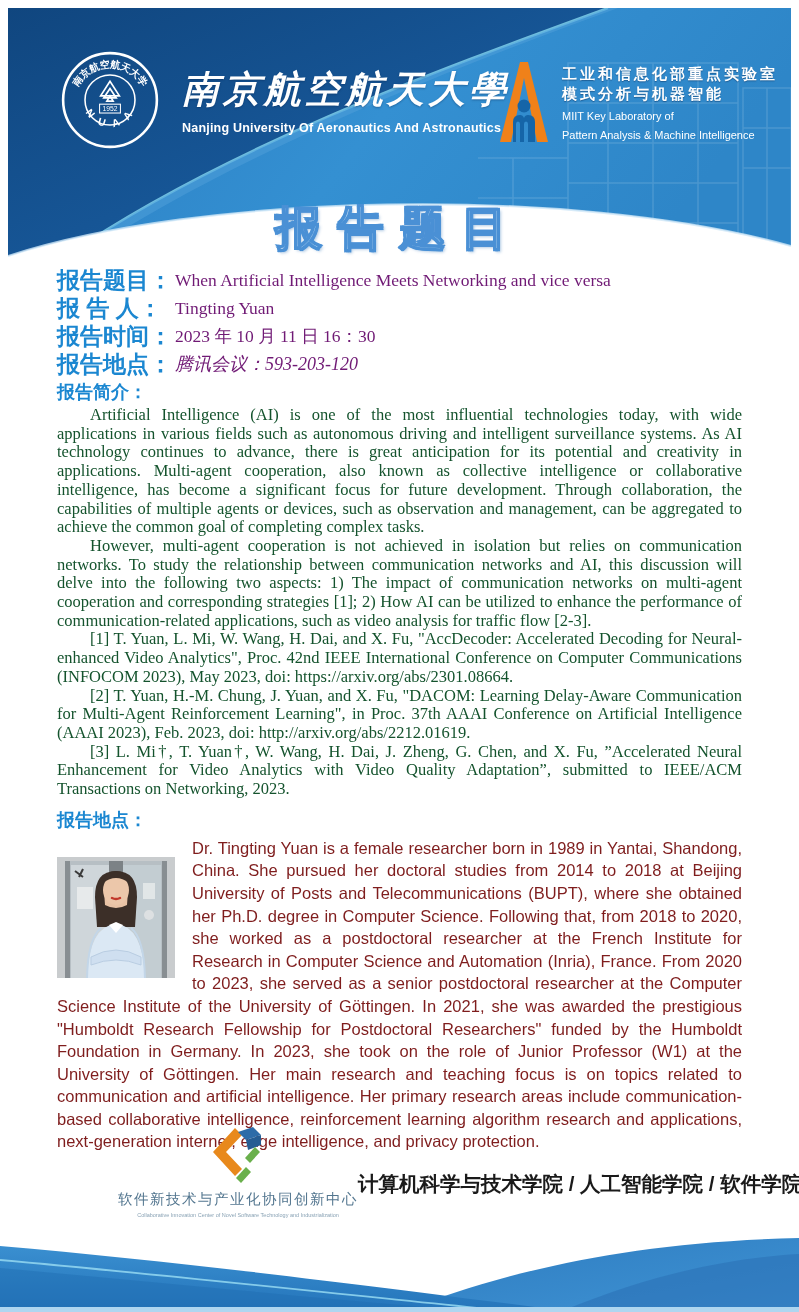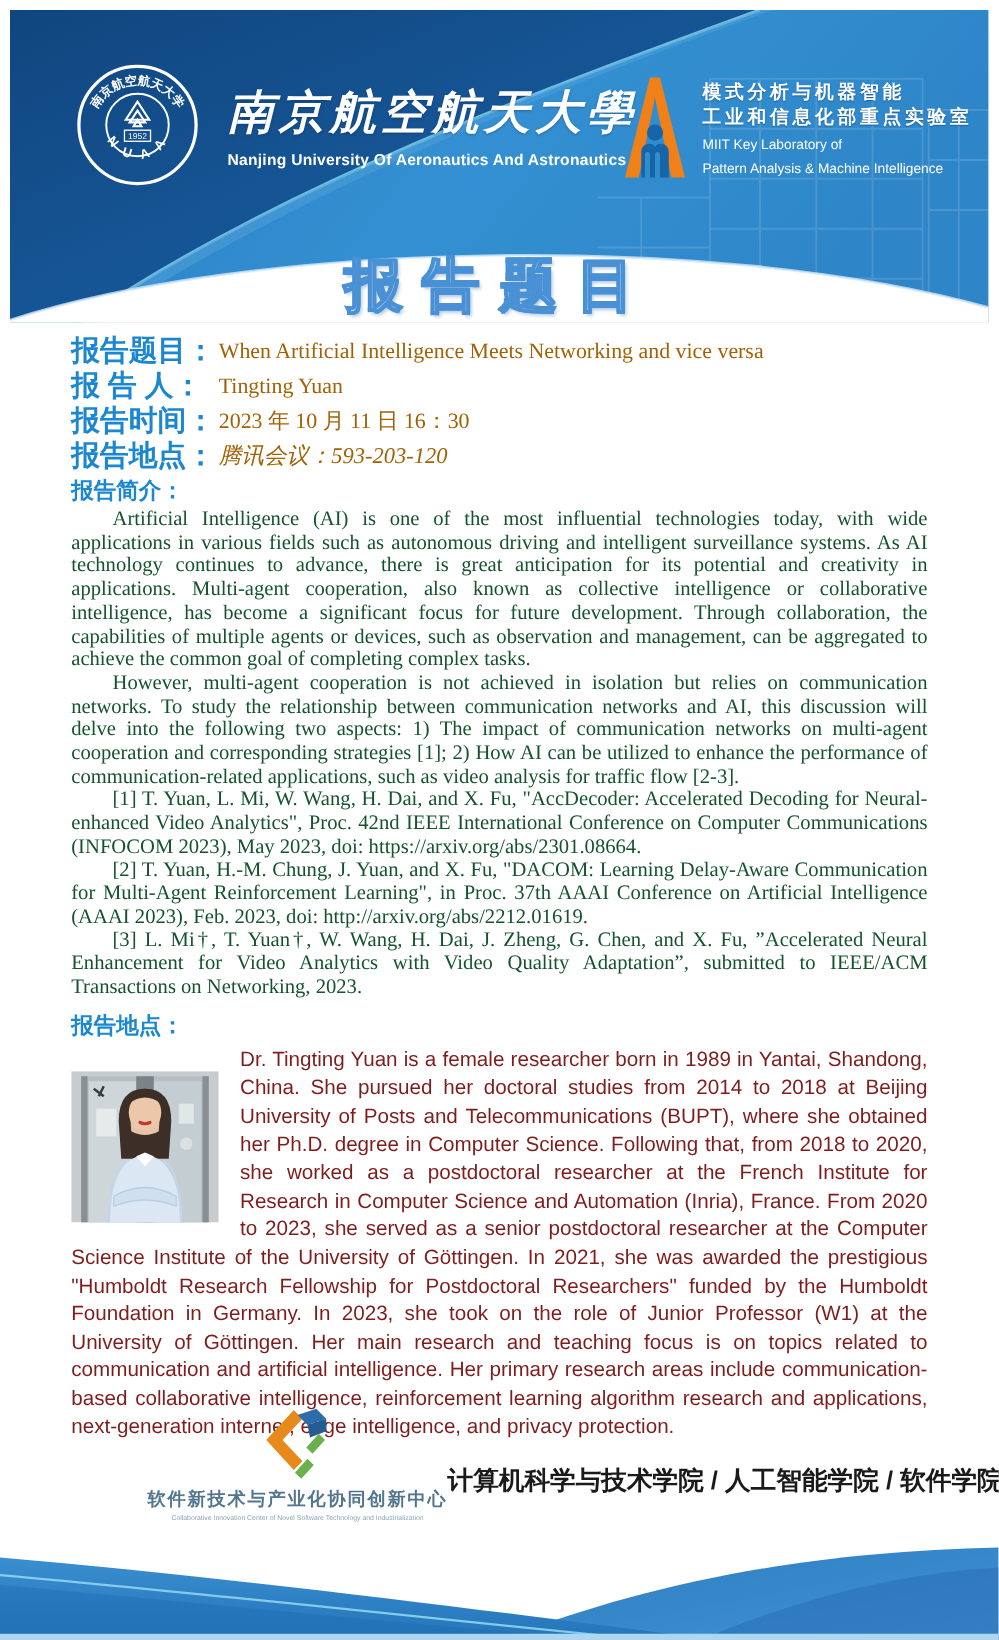--- a/index.html
+++ b/index.html
@@ -42,21 +42,21 @@
   }
 
   
   .content { position:absolute; top:266px; left:57px; width:685px; }
   .detail-row { display:flex; line-height:28px; }
   .detail-label {
     width:118px; flex:none; color:#1b87d1; font-weight:bold; font-size:23px;
     white-space:nowrap;
   }
   .detail-value {
-    font-family:"Liberation Serif", serif; font-size:17.5px; color:#a16207;
+    font-family:"Liberation Serif", serif; font-size:17.5px; color:#701a75;
     white-space:nowrap;
   }
   .kai { font-style:italic; font-size:18px; }
   .section-label {
     color:#1b87d1; font-weight:bold; font-size:18px; line-height:28px;
   }
 
   
   .abstract p {
     font-family:"Liberation Serif", serif; font-size:16.5px; line-height:18.7px;
@@ -74,21 +74,21 @@
     color:#7f1d1d; text-align:justify;
   }
 
   
   .footer {
     position:absolute; left:0; right:0; top:1122px; height:110px;
     display:flex; align-items:flex-start;
   }
   .cic-block { margin-left:118px; width:310px; text-align:center; }
   .cic-logo { width:66px; height:62px; display:block; margin:4px auto 2px; }
-  .cic-zh { font-size:14.5px; font-weight:bold; color:#53768f; letter-spacing:1.5px; white-space:nowrap;text-align:right; }
+  .cic-zh { font-size:14.5px; font-weight:normal; color:#53768f; letter-spacing:1.5px; white-space:nowrap;text-align:right; }
   .cic-en { font-size:5.5px; color:#8aa3b5; margin-top:3px; white-space:nowrap; }
   .schools {
     margin-left:auto; margin-right:57px; margin-top:48px;
     font-size:20.5px; font-weight:bold; color:#1a1a1a; white-space:nowrap;
   }
 
   
   .waves { position:absolute; left:0; bottom:0; width:799px; height:76px; }
   .waves svg { display:block; }
 </style>
@@ -155,22 +155,22 @@
     </div>
   </div>
 
   <div class="lab-block">
     <svg class="lab-logo" viewBox="0 0 56 88">
       <path d="M24,4 h8 L52,84 h-11 L28,20 L15,84 H4 Z" fill="#f08119"></path>
       <circle cx="28" cy="48" r="6.5" fill="#1565a8"></circle>
       <path d="M17,84 V64 q0,-7 7,-7 q3,0 4,3 q1,-3 4,-3 q7,0 7,7 v20 h-7 V66 q0,-2.5 -2,-2.5 q-2,0 -2,2.5 v18 h-4 V66 q0,-2.5 -2,-2.5 q-2,0 -2,2.5 v18 Z" fill="#1565a8"></path>
     </svg>
     <div class="lab-names">
+      <div class="lab-zh">工业和信息化部重点实验室</div>
       <div class="lab-zh">模式分析与机器智能</div>
-      <div class="lab-zh">工业和信息化部重点实验室</div>
       <div class="lab-en">MIIT Key Laboratory of</div>
       <div class="lab-en">Pattern Analysis &amp; Machine Intelligence</div>
     </div>
   </div>
 </div>
 
 <div class="page-title">报告题目</div>
 
 <div class="content">
 

